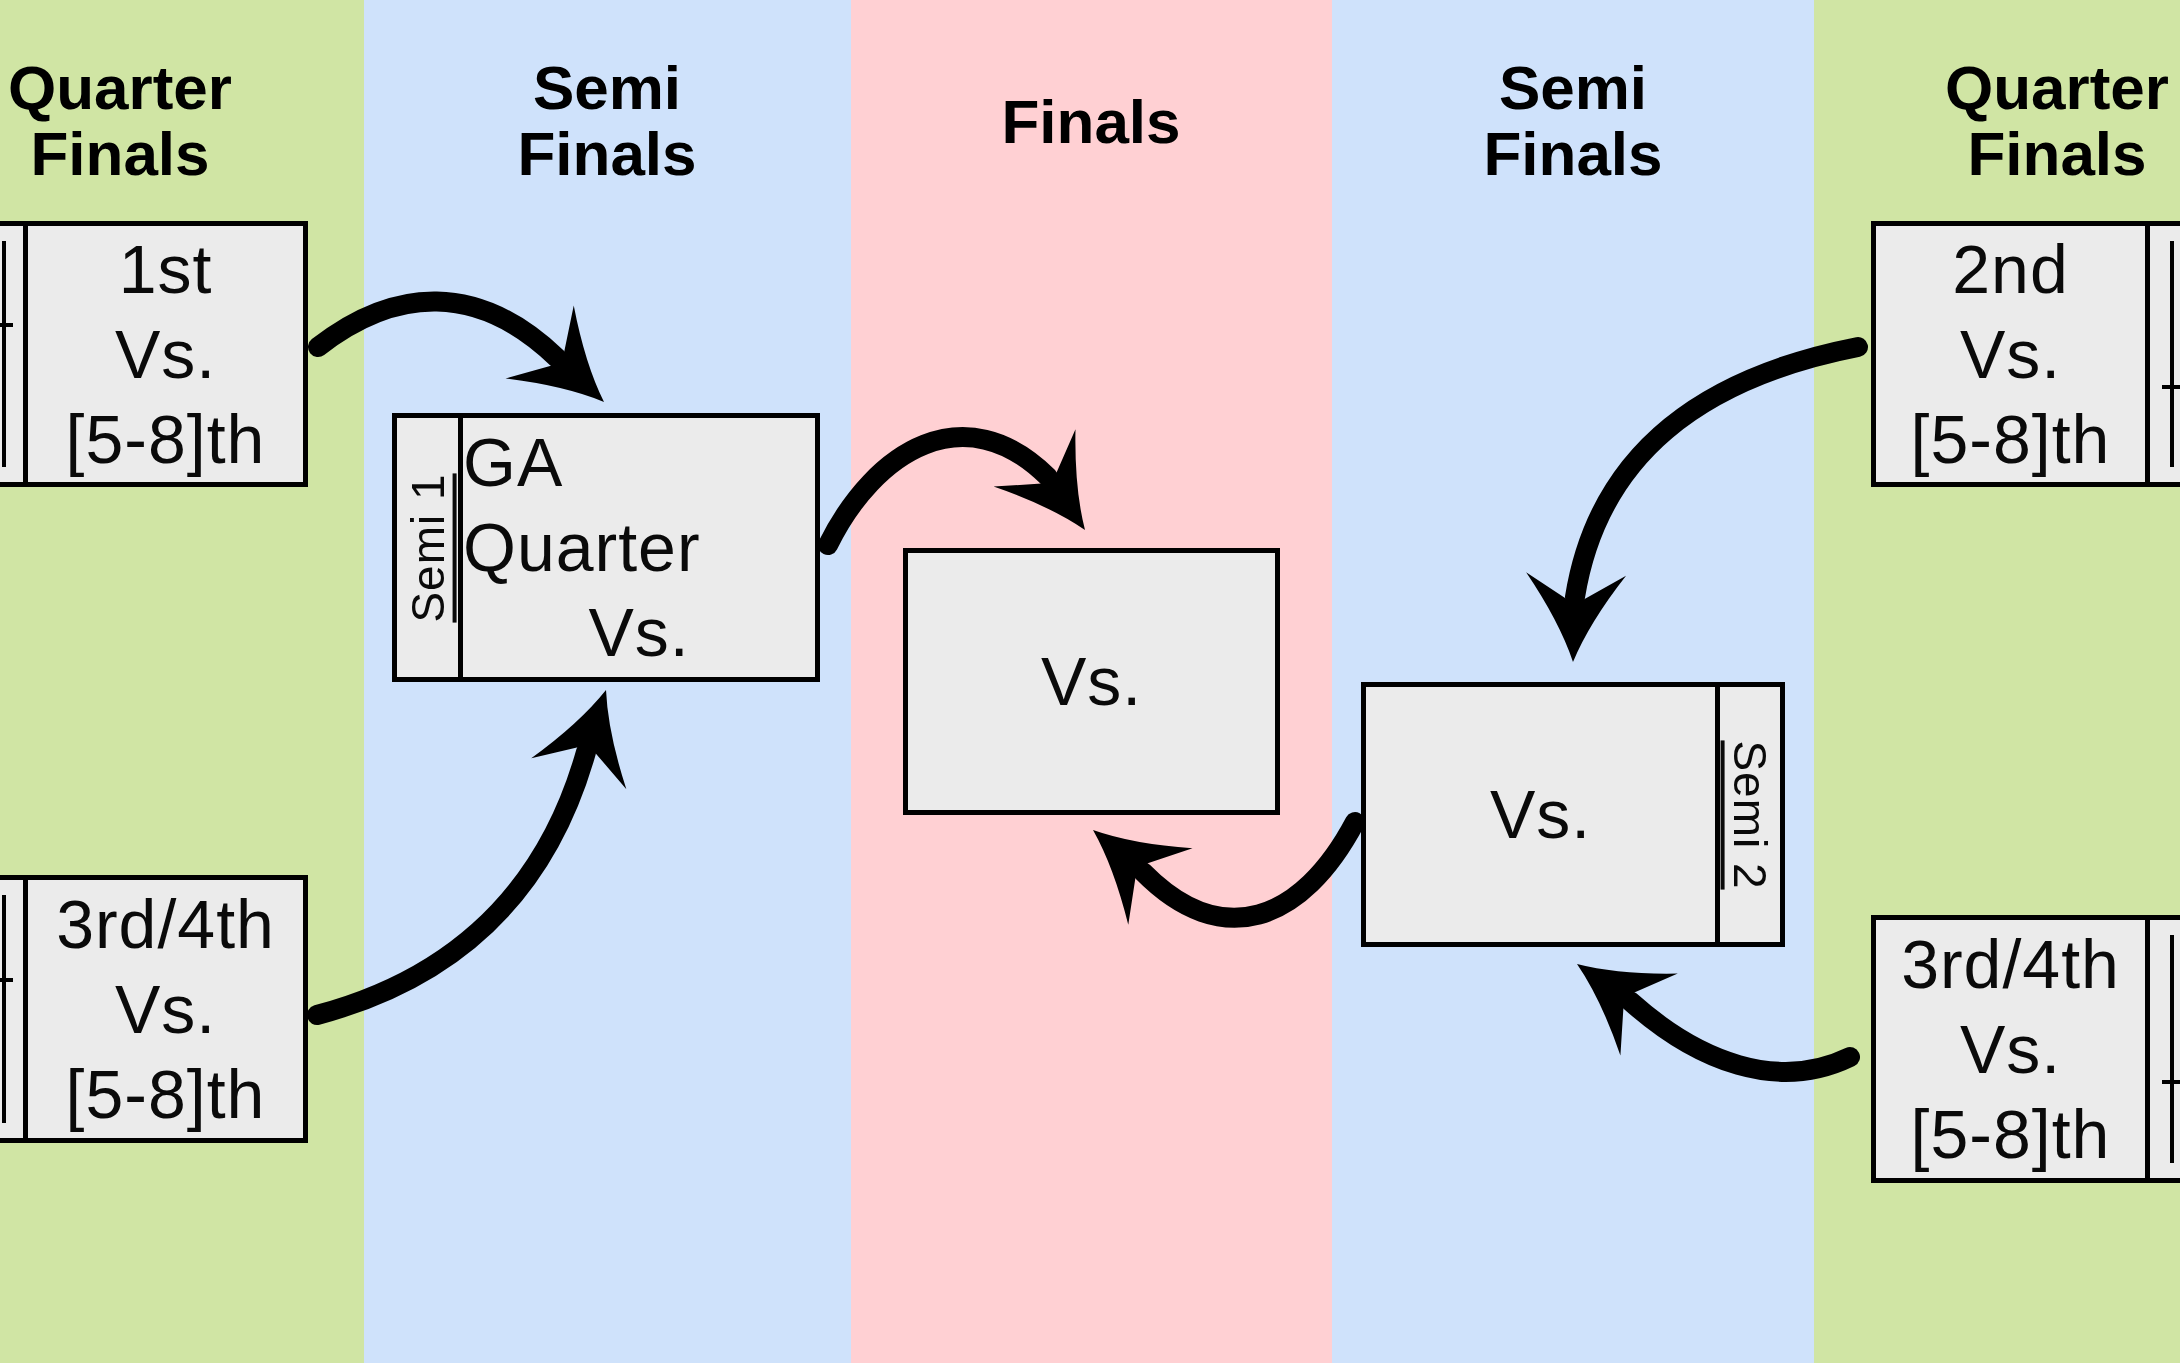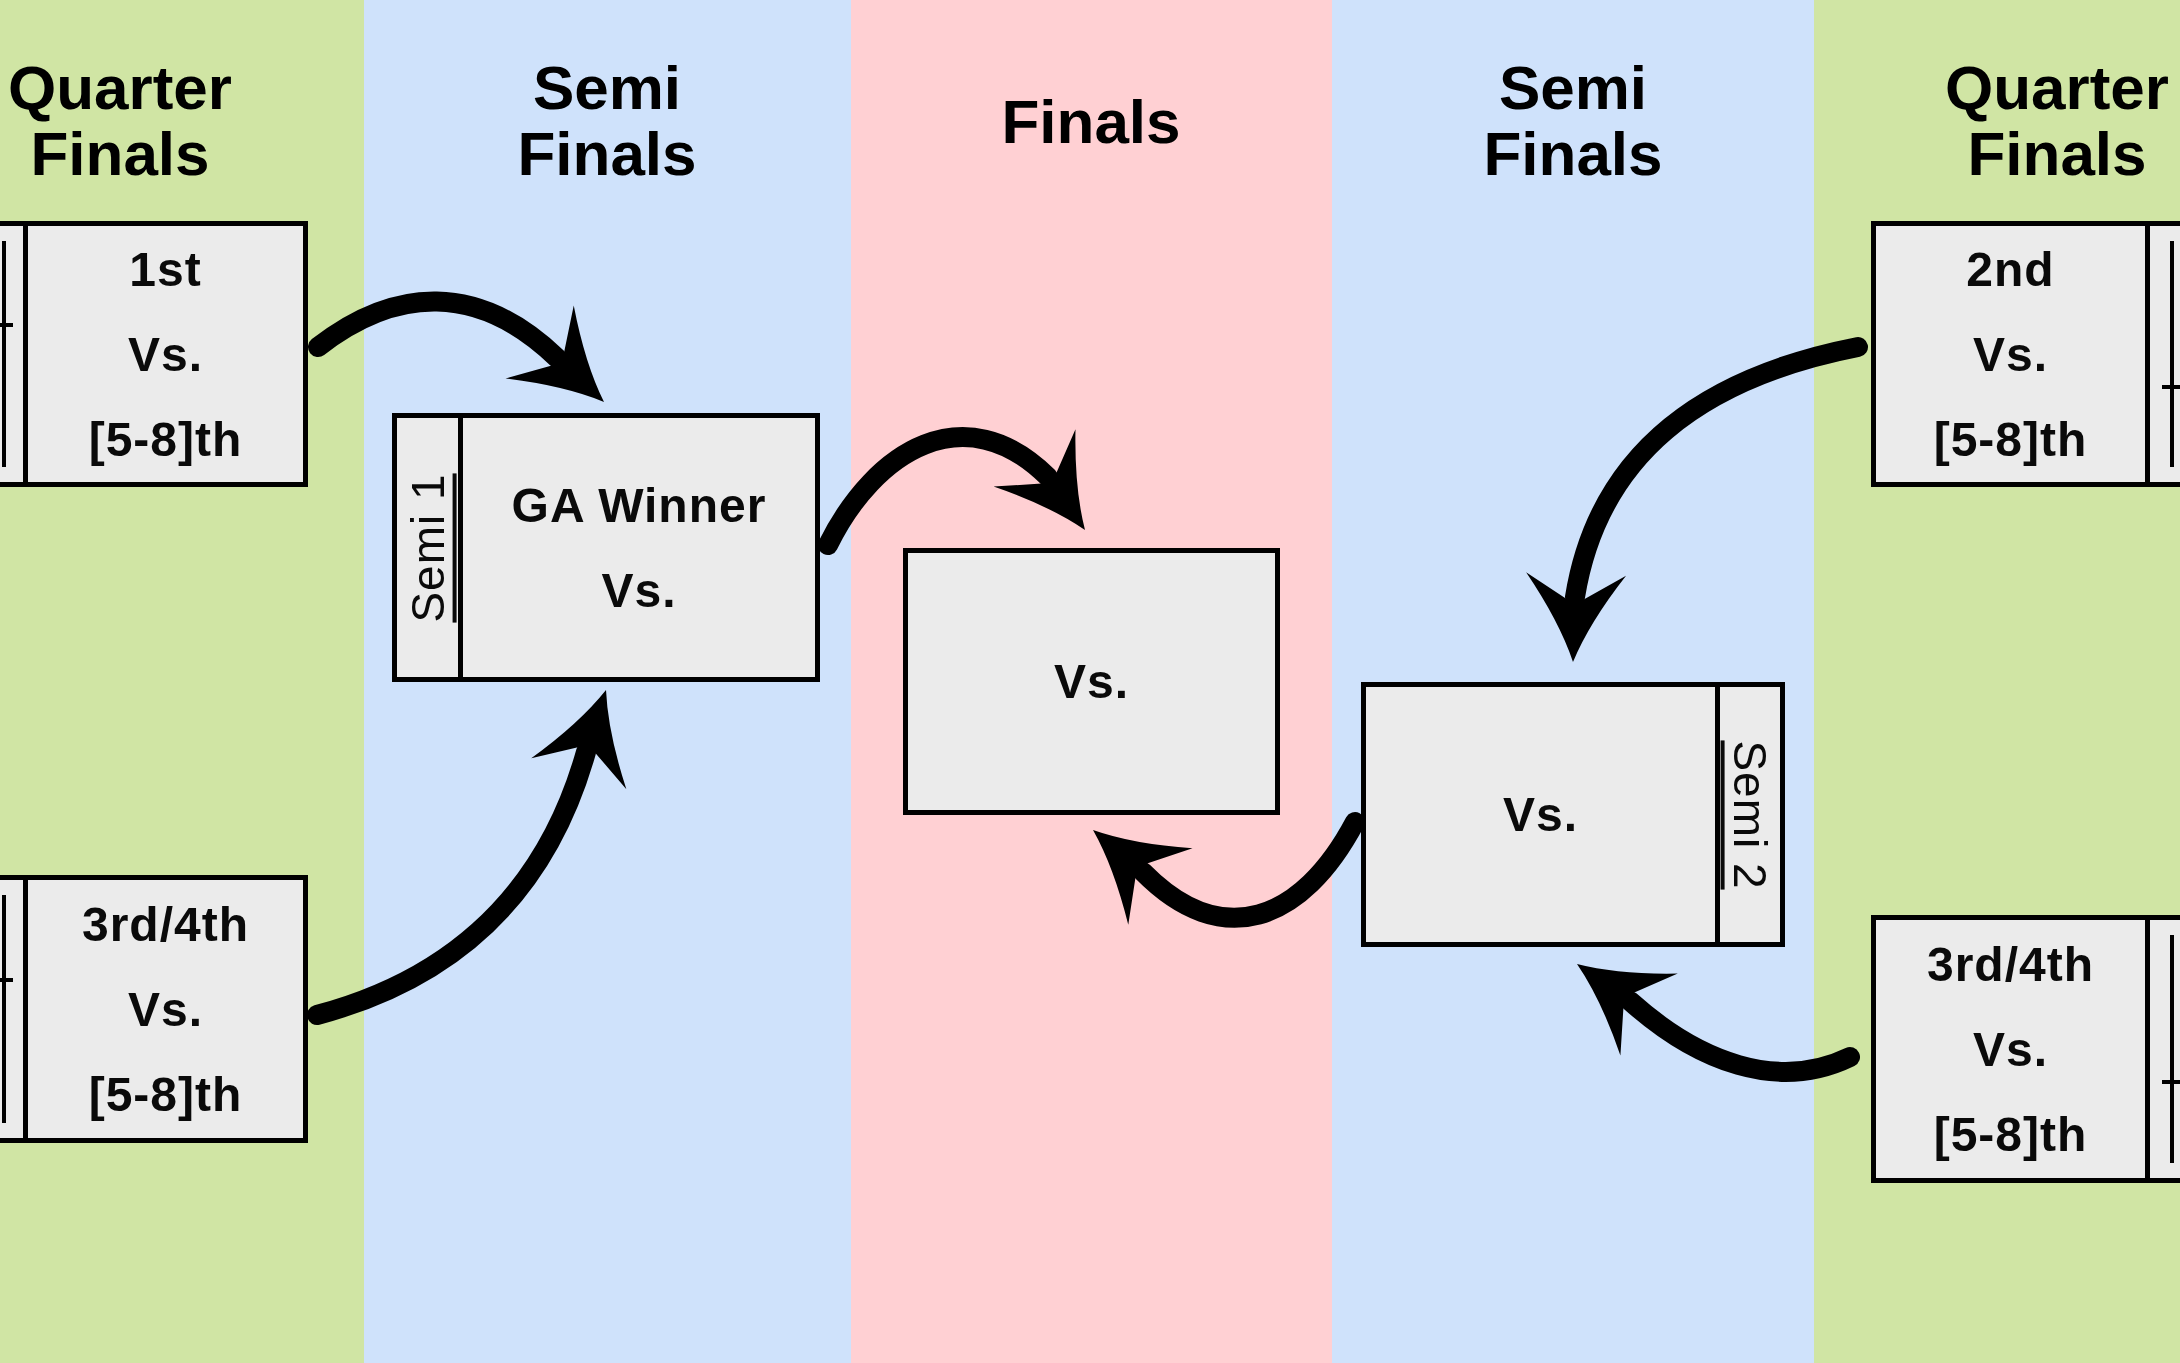--- a/index.html
+++ b/index.html
@@ -17,21 +17,21 @@
     font-size:62px;line-height:66px;letter-spacing:0px;
   }
   .hdr.single{top:89px;}
   .box{
     position:absolute;background:#ebebeb;border:5px solid #000;
     box-sizing:border-box;display:flex;
   }
   .lines{
     flex:1 1 auto;display:flex;flex-direction:column;
     justify-content:center;align-items:center;
-    font-size:48px;line-height:85px;letter-spacing:1px;color:#0a0a0a;font-weight:bold;
+    font-size:68px;line-height:85px;letter-spacing:1px;color:#0a0a0a;
   }
   .strip{flex:0 0 auto;position:relative;background:#ebebeb;}
   .strip-l{border-right:5px solid #000;}
   .strip-r{border-left:5px solid #000;}
   .strip-label{display:flex;align-items:center;justify-content:center;}
   .rot{
     display:block;white-space:nowrap;font-size:46px;letter-spacing:1px;color:#0a0a0a;
     text-decoration:underline;text-decoration-thickness:4px;text-underline-offset:9px;
   }
   .rot-ccw{transform:rotate(-90deg);}
@@ -100,21 +100,21 @@
       <div>Vs.</div>
       <div>[5-8]th</div>
     </div>
   </div>
 
   <div class="box" style="left:392px;top:413px;width:428px;height:269px">
     <div class="strip strip-l strip-label" style="width:61px">
       <span class="rot rot-ccw">Semi 1</span>
     </div>
     <div class="lines">
-      <div>GA Winner</div>
+      <div>GA Quarter</div>
       <div>Vs.</div>
     </div>
   </div>
 
   <div class="box" style="left:903px;top:548px;width:377px;height:267px">
     <div class="lines">
       <div>Vs.</div>
     </div>
   </div>
 

